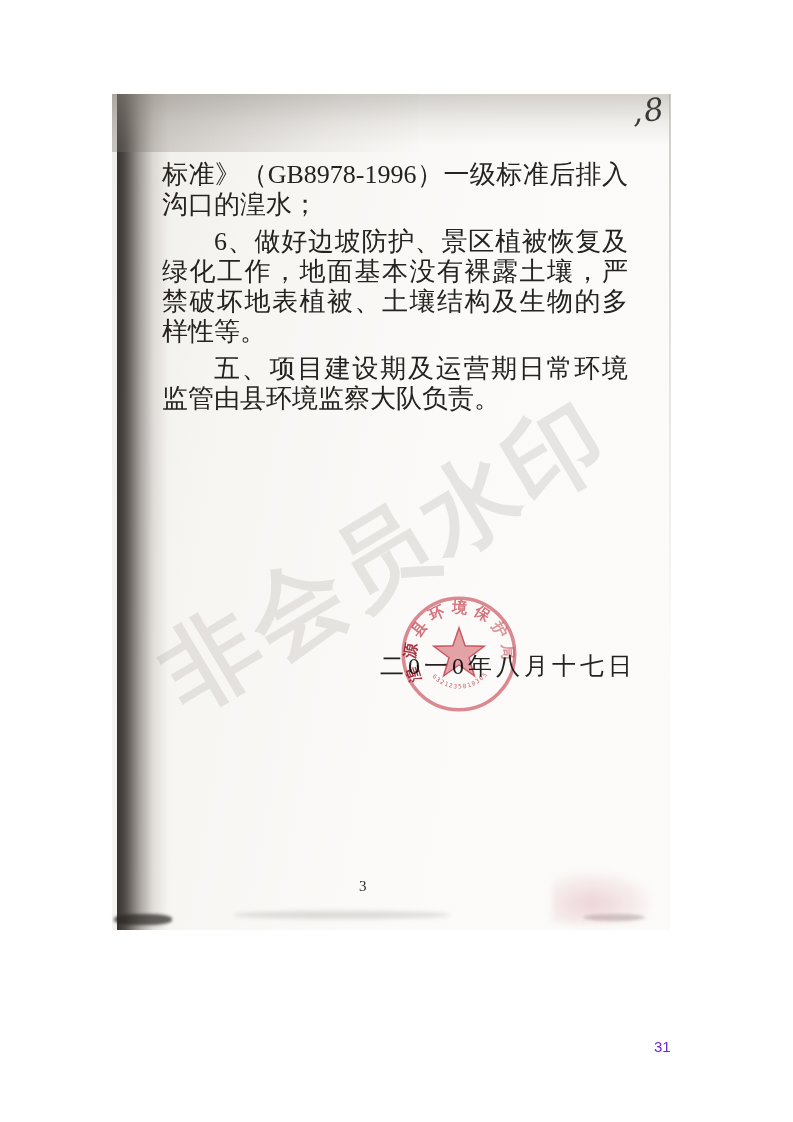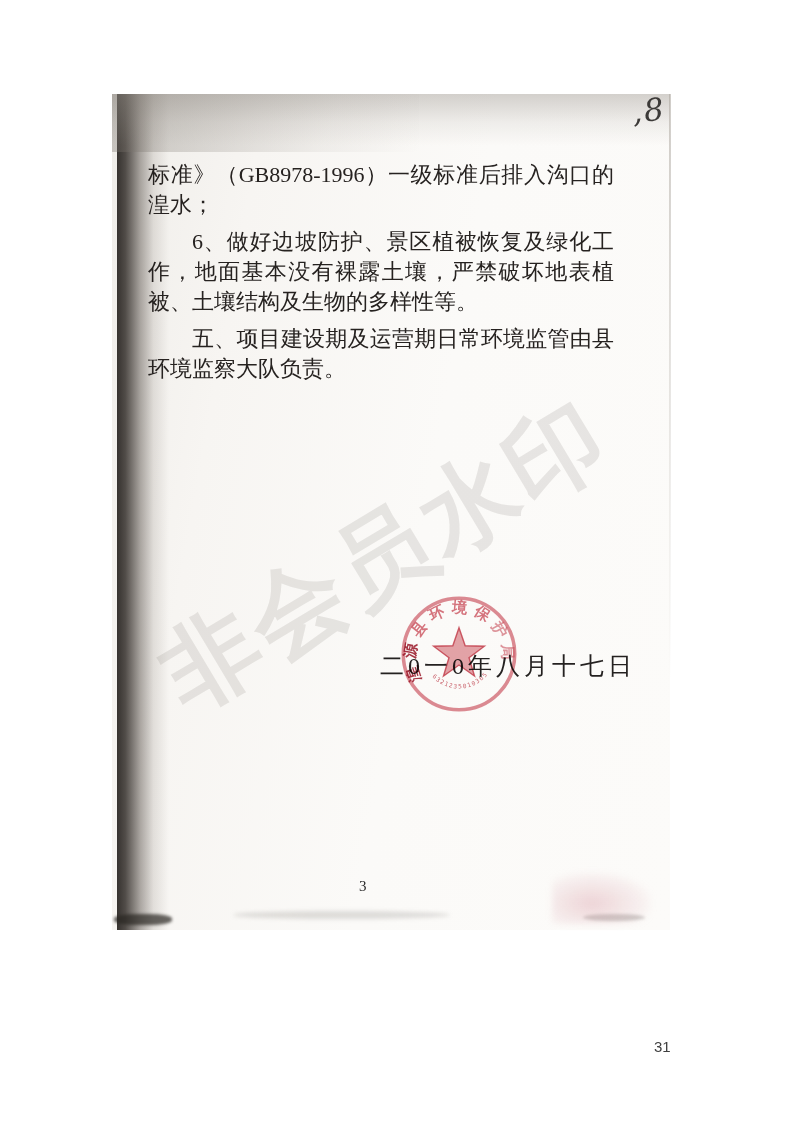--- a/index.html
+++ b/index.html
@@ -54,22 +54,22 @@
   .watermark{
     position:absolute;left:58px;top:538px;z-index:6;
     font-size:96px;line-height:104px;font-weight:bold;letter-spacing:4px;
     color:rgba(122,117,114,0.16);white-space:nowrap;
     transform:rotate(-31deg);transform-origin:0 50%;
     font-family:"Liberation Sans","DejaVu Sans",sans-serif;
     pointer-events:none;
   }
   
   .content{
-    position:absolute;left:36px;top:66px;width:466px;z-index:2;
-    font-size:22px;line-height:30px;color:#262220;text-align:justify;
+    position:absolute;left:50px;top:66px;width:466px;z-index:2;
+    font-size:26px;line-height:30px;color:#262220;text-align:justify;
   }
   .content p{margin:0;text-indent:2em;}
   .content p.no-indent{text-indent:0;}
   .content p + p{margin-top:7px;}
   
   .date-line{
     position:absolute;left:268px;top:556px;z-index:4;
     font-size:24px;letter-spacing:4px;color:#242120;white-space:nowrap;
   }
   .stamp{
@@ -87,21 +87,21 @@
   }
   .handwritten{
     position:absolute;left:520px;top:-2px;z-index:3;
     font-size:31px;font-style:italic;color:#3c3a38;
     transform:rotate(-6deg);letter-spacing:2px;
     font-family:"DejaVu Serif",serif;
   }
   
   .pdf-page-num{
     position:absolute;left:654px;top:1038px;
-    font-size:15px;color:#404040;
+    font-size:15px;color:#6d28d9;
     font-family:"Liberation Sans","DejaVu Sans",sans-serif;
   }
 </style>
 </head>
 <body>
 
 <div class="photo">
 
   <div class="spine"></div>
   <div class="spine-foot"></div>

